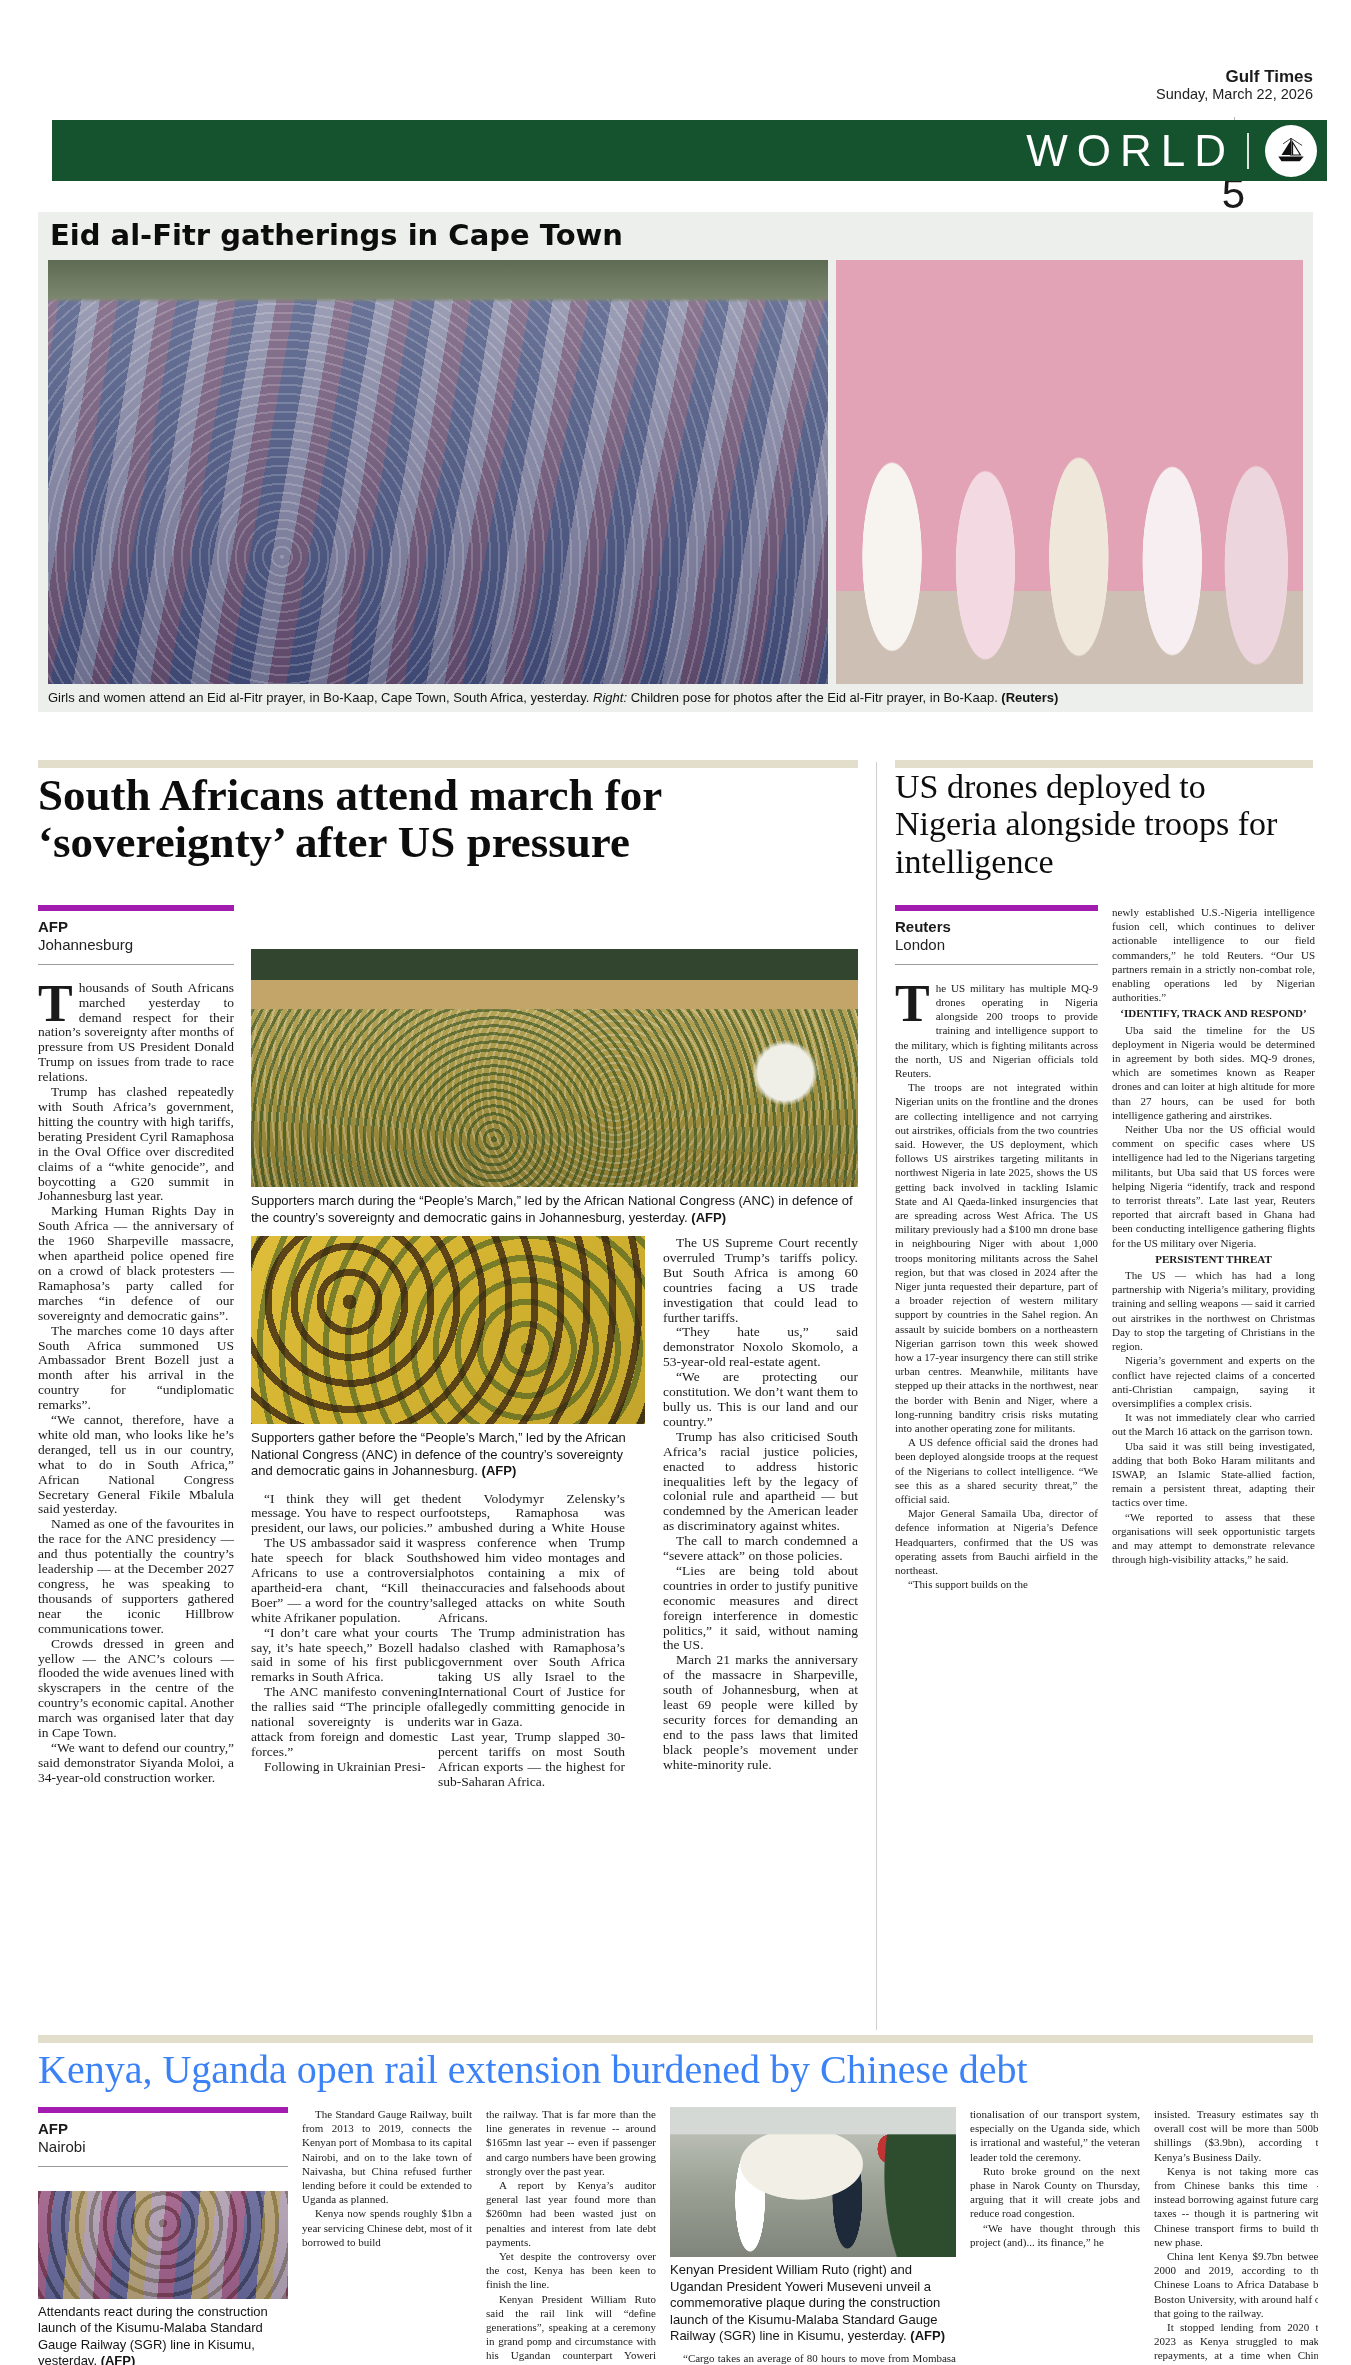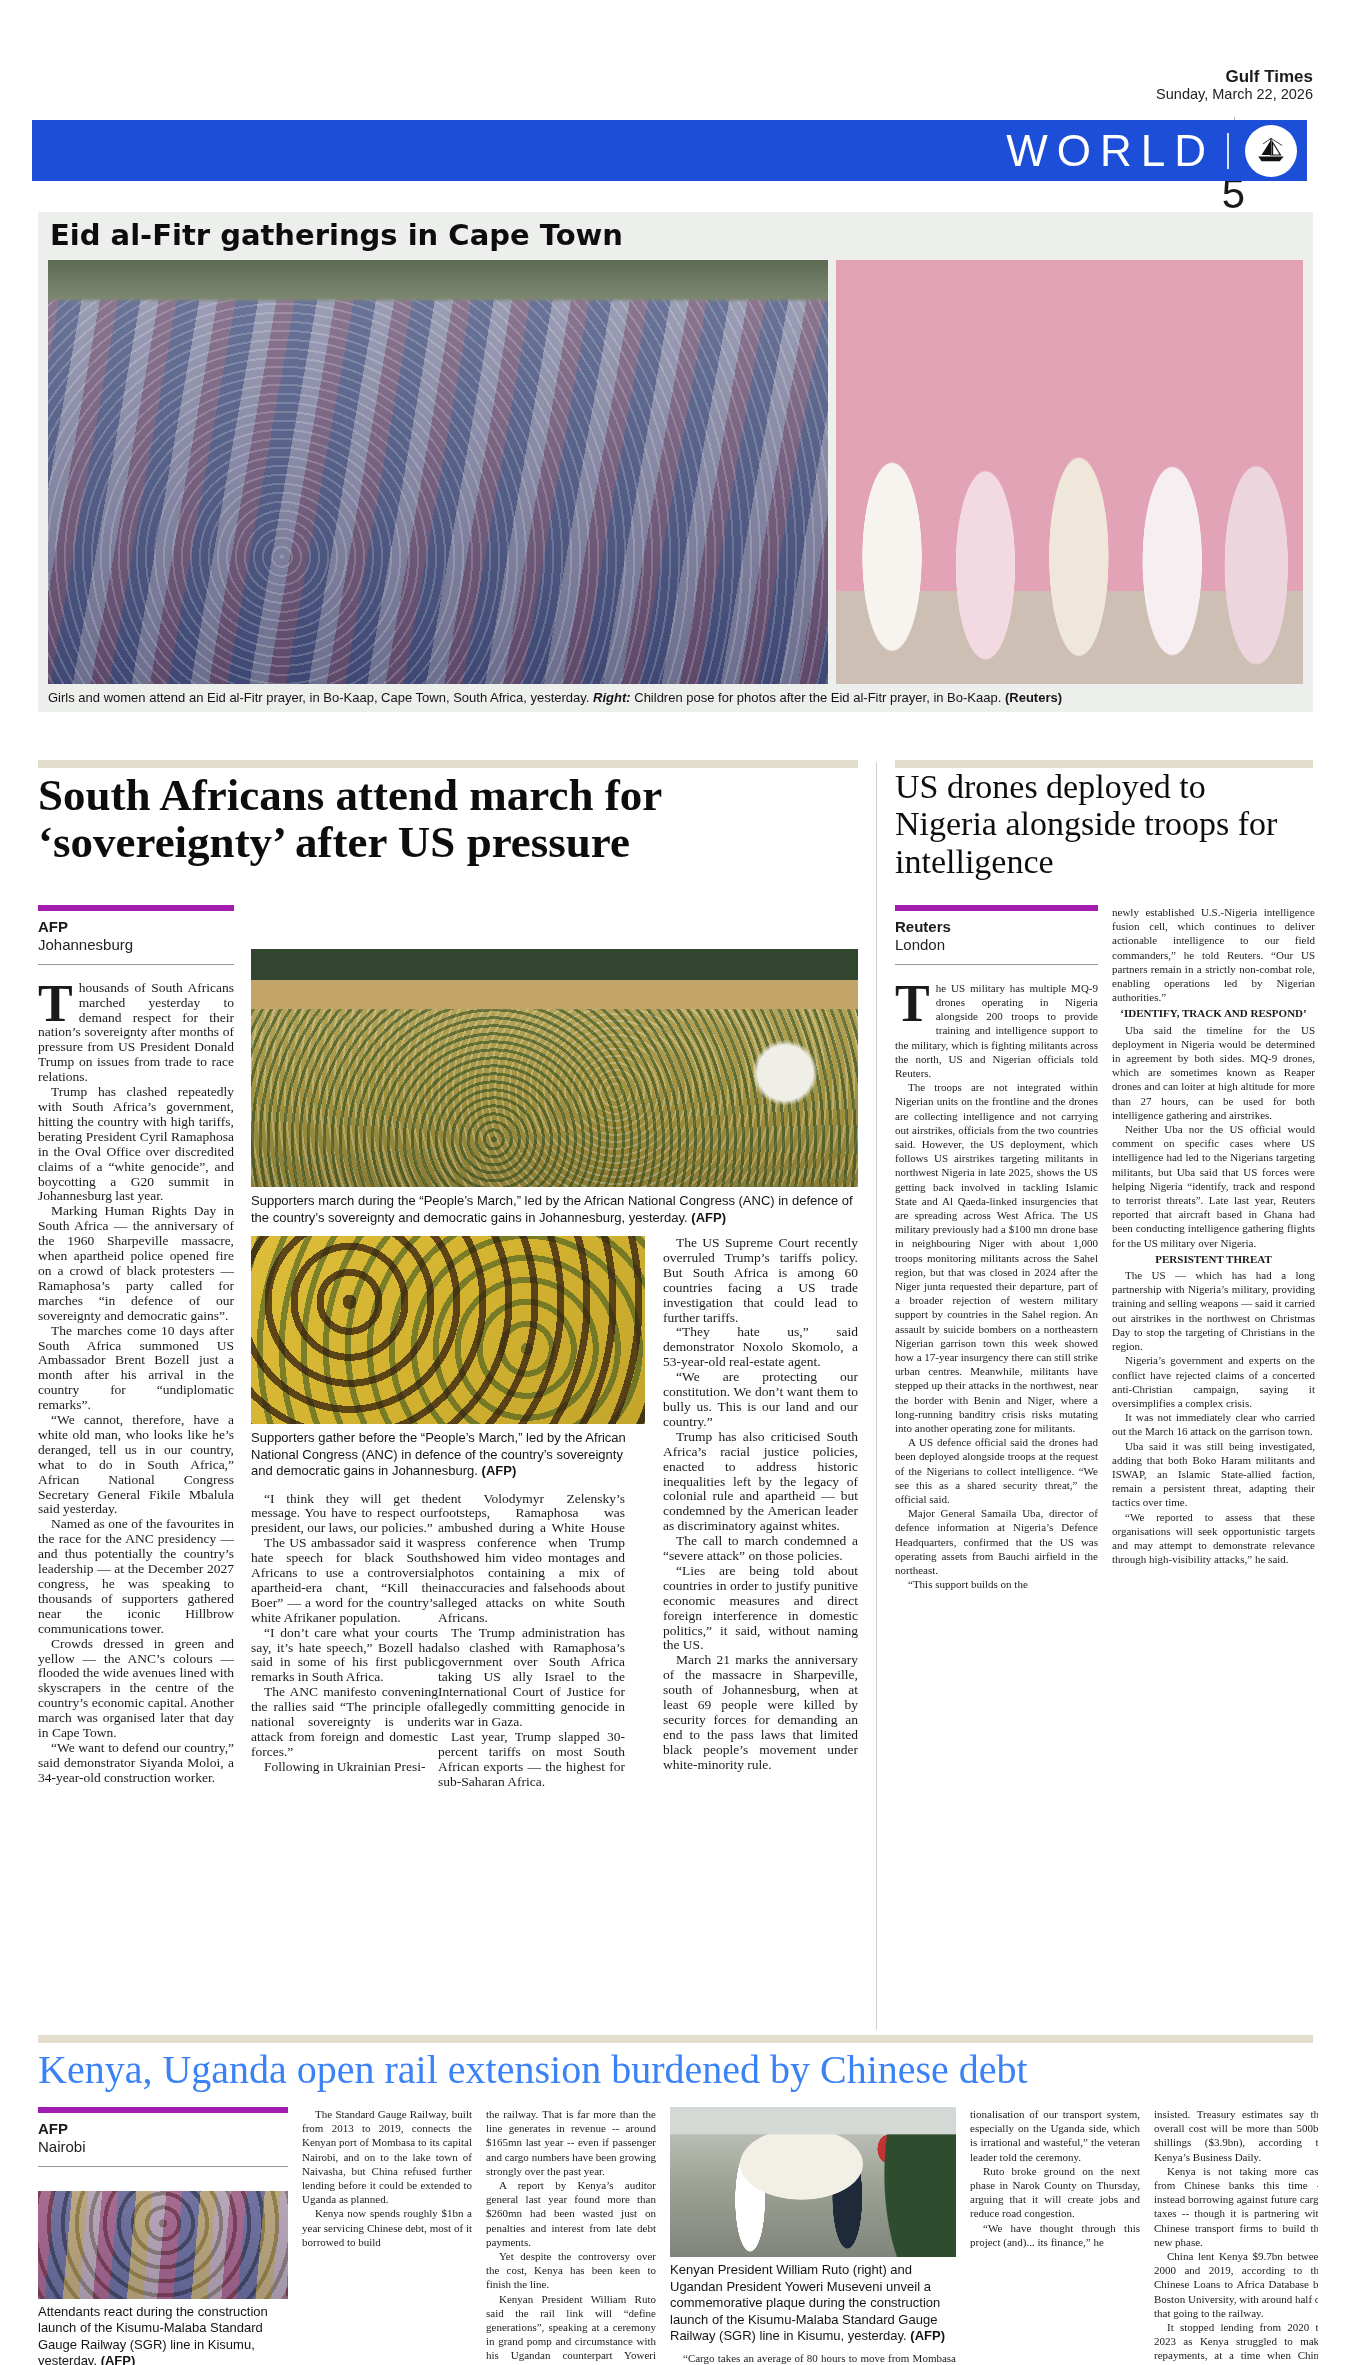--- a/index.html
+++ b/index.html
@@ -8,21 +8,21 @@
     font-family:"Liberation Serif","DejaVu Serif",serif;color:#1a1a1a;
   }
   
   #masthead{position:absolute;top:68px;right:38px;display:flex;align-items:center;gap:14px;flex-direction:column;}
   .mast-text{text-align:right;font-family:"Liberation Sans","DejaVu Sans",sans-serif;}
   .paper-name{font-weight:bold;font-size:17px;line-height:1.05;}
   .paper-date{font-size:14.5px;line-height:1.2;color:#222;}
   .mast-divider{width:1px;height:42px;background:#b5b5b5;}
   .page-num{font-family:"Liberation Sans","DejaVu Sans",sans-serif;font-size:42px;line-height:1;font-weight:400;padding-right:2px;}
   
-  #banner{position:absolute;left:32px;top:120px;width:1275px;height:61px;background:#1d4ed8;
+  #banner{position:absolute;left:52px;top:120px;width:1275px;height:61px;background:#14532d;
     display:flex;align-items:center;justify-content:flex-end;padding-right:10px;box-sizing:border-box;}
   .banner-title{font-family:"Liberation Sans","DejaVu Sans",sans-serif;font-weight:300;font-size:44px;
     color:#fff;letter-spacing:9px;line-height:1;}
   .banner-sep{width:2px;height:36px;background:rgba(255,255,255,.85);margin:0 16px 0 12px;}
   .banner-circle{width:52px;height:52px;border-radius:50%;background:#fff;display:flex;align-items:center;justify-content:center;}
   
   #eid{position:absolute;left:38px;top:212px;width:1275px;height:500px;background:#edefec;box-sizing:border-box;padding:6px 10px;}
   #eid-title{margin:2px 0 8px 2px;font-family:"DejaVu Sans","Liberation Sans",sans-serif;font-weight:800;font-size:29px;line-height:1.1;color:#0d0d0d;}
   .eid-photos{display:flex;gap:8px;height:424px;}
   .photo{flex:none;}
@@ -33,21 +33,21 @@
     linear-gradient(180deg,#8d93ab 0%,#6d7391 45%,#474d70 100%);}
   .ph-eid-right{flex:1;height:424px;background:
     radial-gradient(ellipse 30px 95px at 12% 70%, #f7f3ee 0 98%, rgba(0,0,0,0) 100%),
     radial-gradient(ellipse 30px 95px at 32% 72%, #f3d9e2 0 98%, rgba(0,0,0,0) 100%),
     radial-gradient(ellipse 30px 100px at 52% 70%, #efe7da 0 98%, rgba(0,0,0,0) 100%),
     radial-gradient(ellipse 30px 95px at 72% 71%, #f6eef0 0 98%, rgba(0,0,0,0) 100%),
     radial-gradient(ellipse 32px 100px at 90% 72%, #edd5dd 0 98%, rgba(0,0,0,0) 100%),
     linear-gradient(180deg,#e3a3b6 0 78%,#cdbfb4 78% 100%);}
   .caption{font-family:"Liberation Sans","DejaVu Sans",sans-serif;font-size:13px;line-height:16.5px;color:#141414;margin:6px 0 0 0;}
   .caption b{font-weight:bold;}
-  .caption .rlabel{font-weight:bold;font-style:italic;}
+  .caption .rlabel{font-weight:normal;font-style:italic;}
   
   .bar{position:absolute;height:8px;background:#e3ddcc;}
   #bar-march{left:38px;top:760px;width:820px;}
   #bar-drones{left:895px;top:760px;width:418px;}
   #march-headline{position:absolute;left:38px;top:772px;width:840px;margin:0;
     font-family:"Liberation Serif","DejaVu Serif",serif;font-weight:bold;font-size:45px;line-height:1.04;color:#0d0d0d;}
   #drones-headline{position:absolute;left:895px;top:768px;width:420px;margin:0;
     font-family:"Liberation Serif","DejaVu Serif",serif;font-weight:400;font-size:34px;line-height:1.1;color:#0d0d0d;}
   #vrule{position:absolute;left:876px;top:762px;width:1px;height:1268px;background:#cfcfcf;}
   

